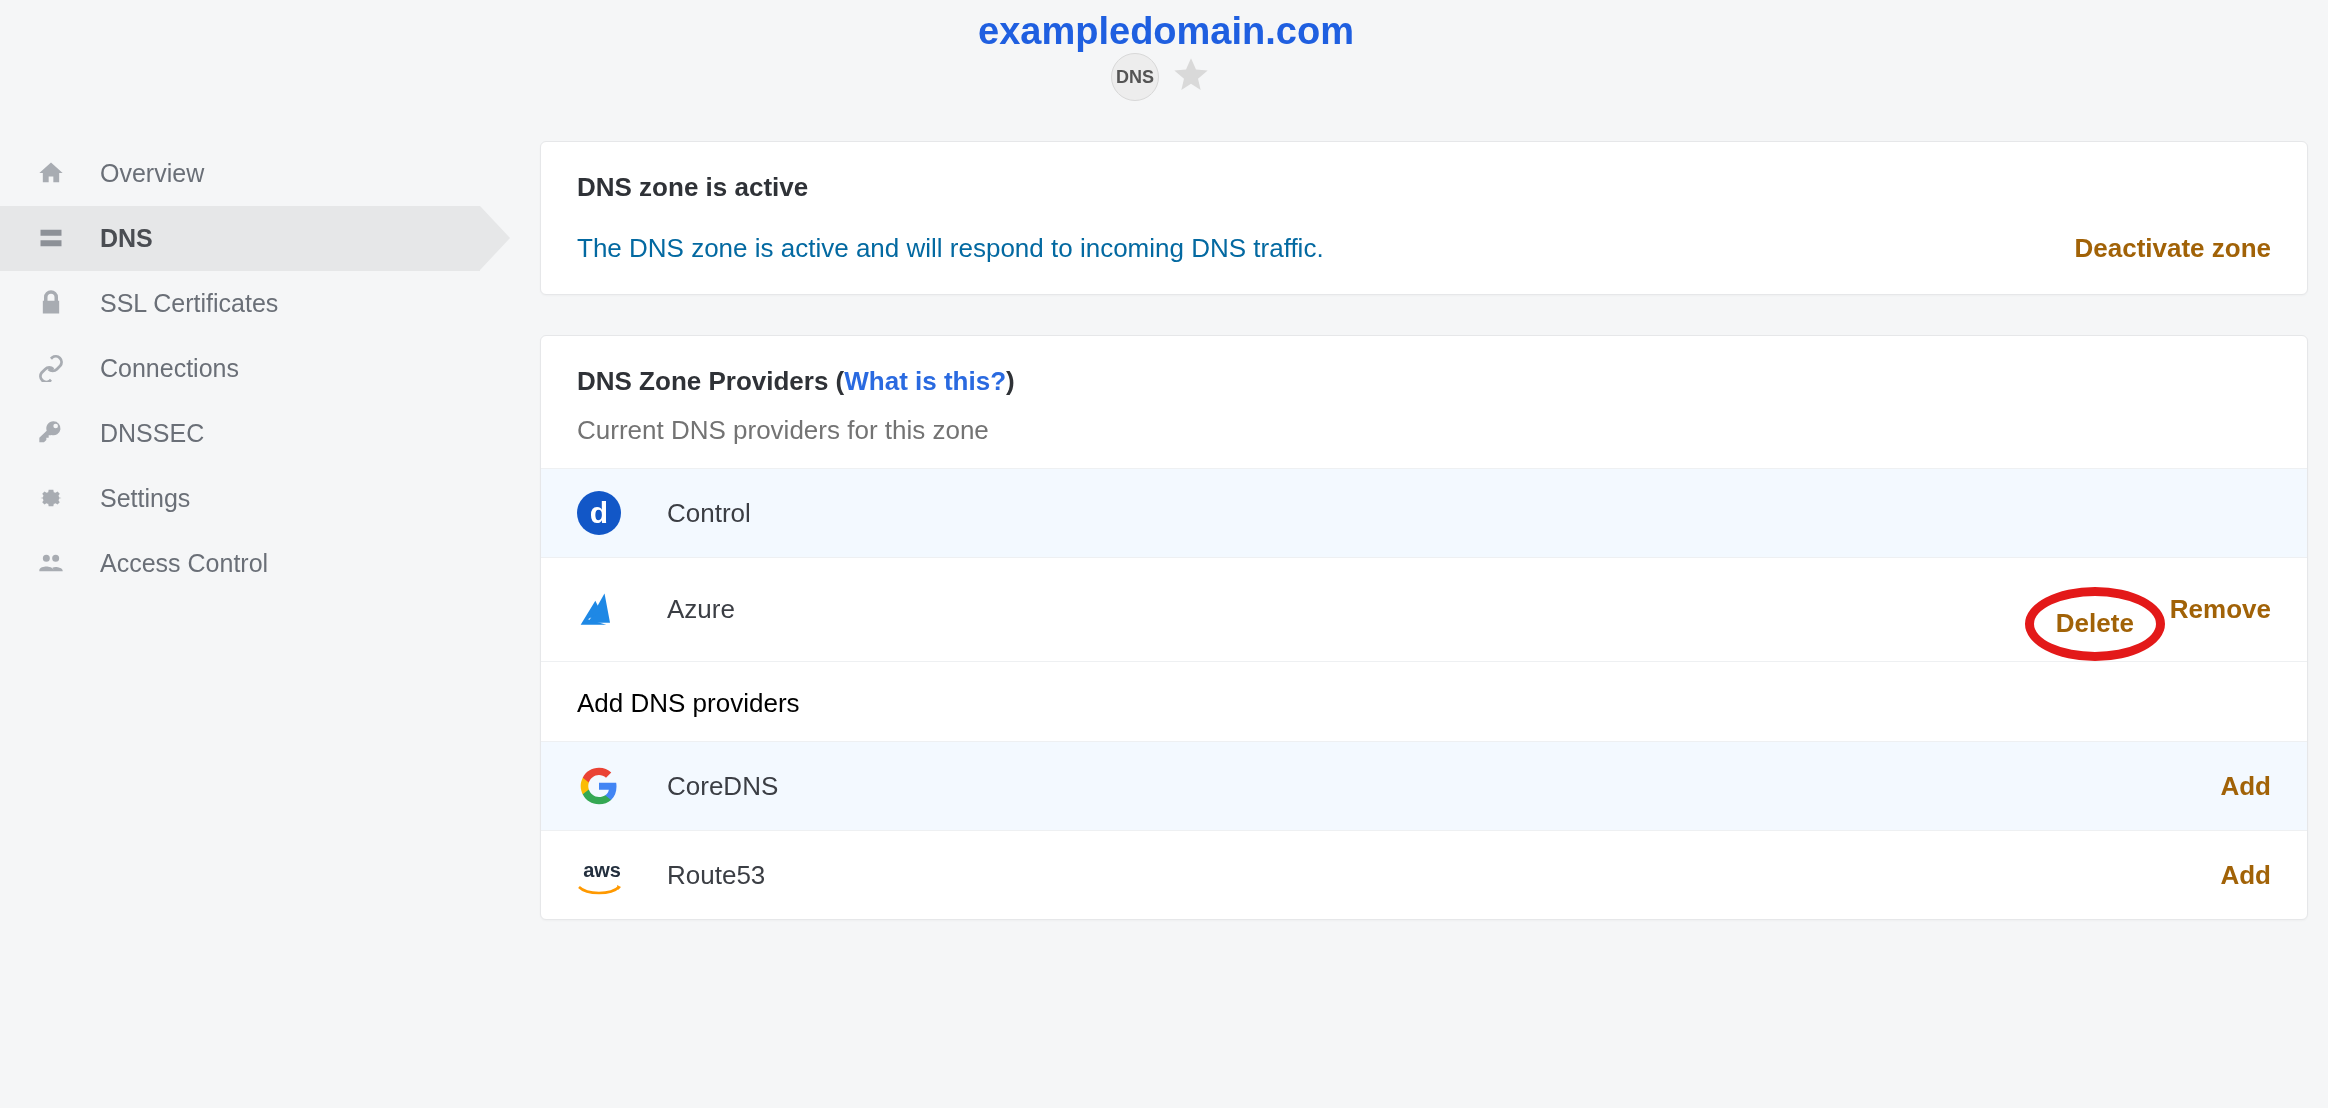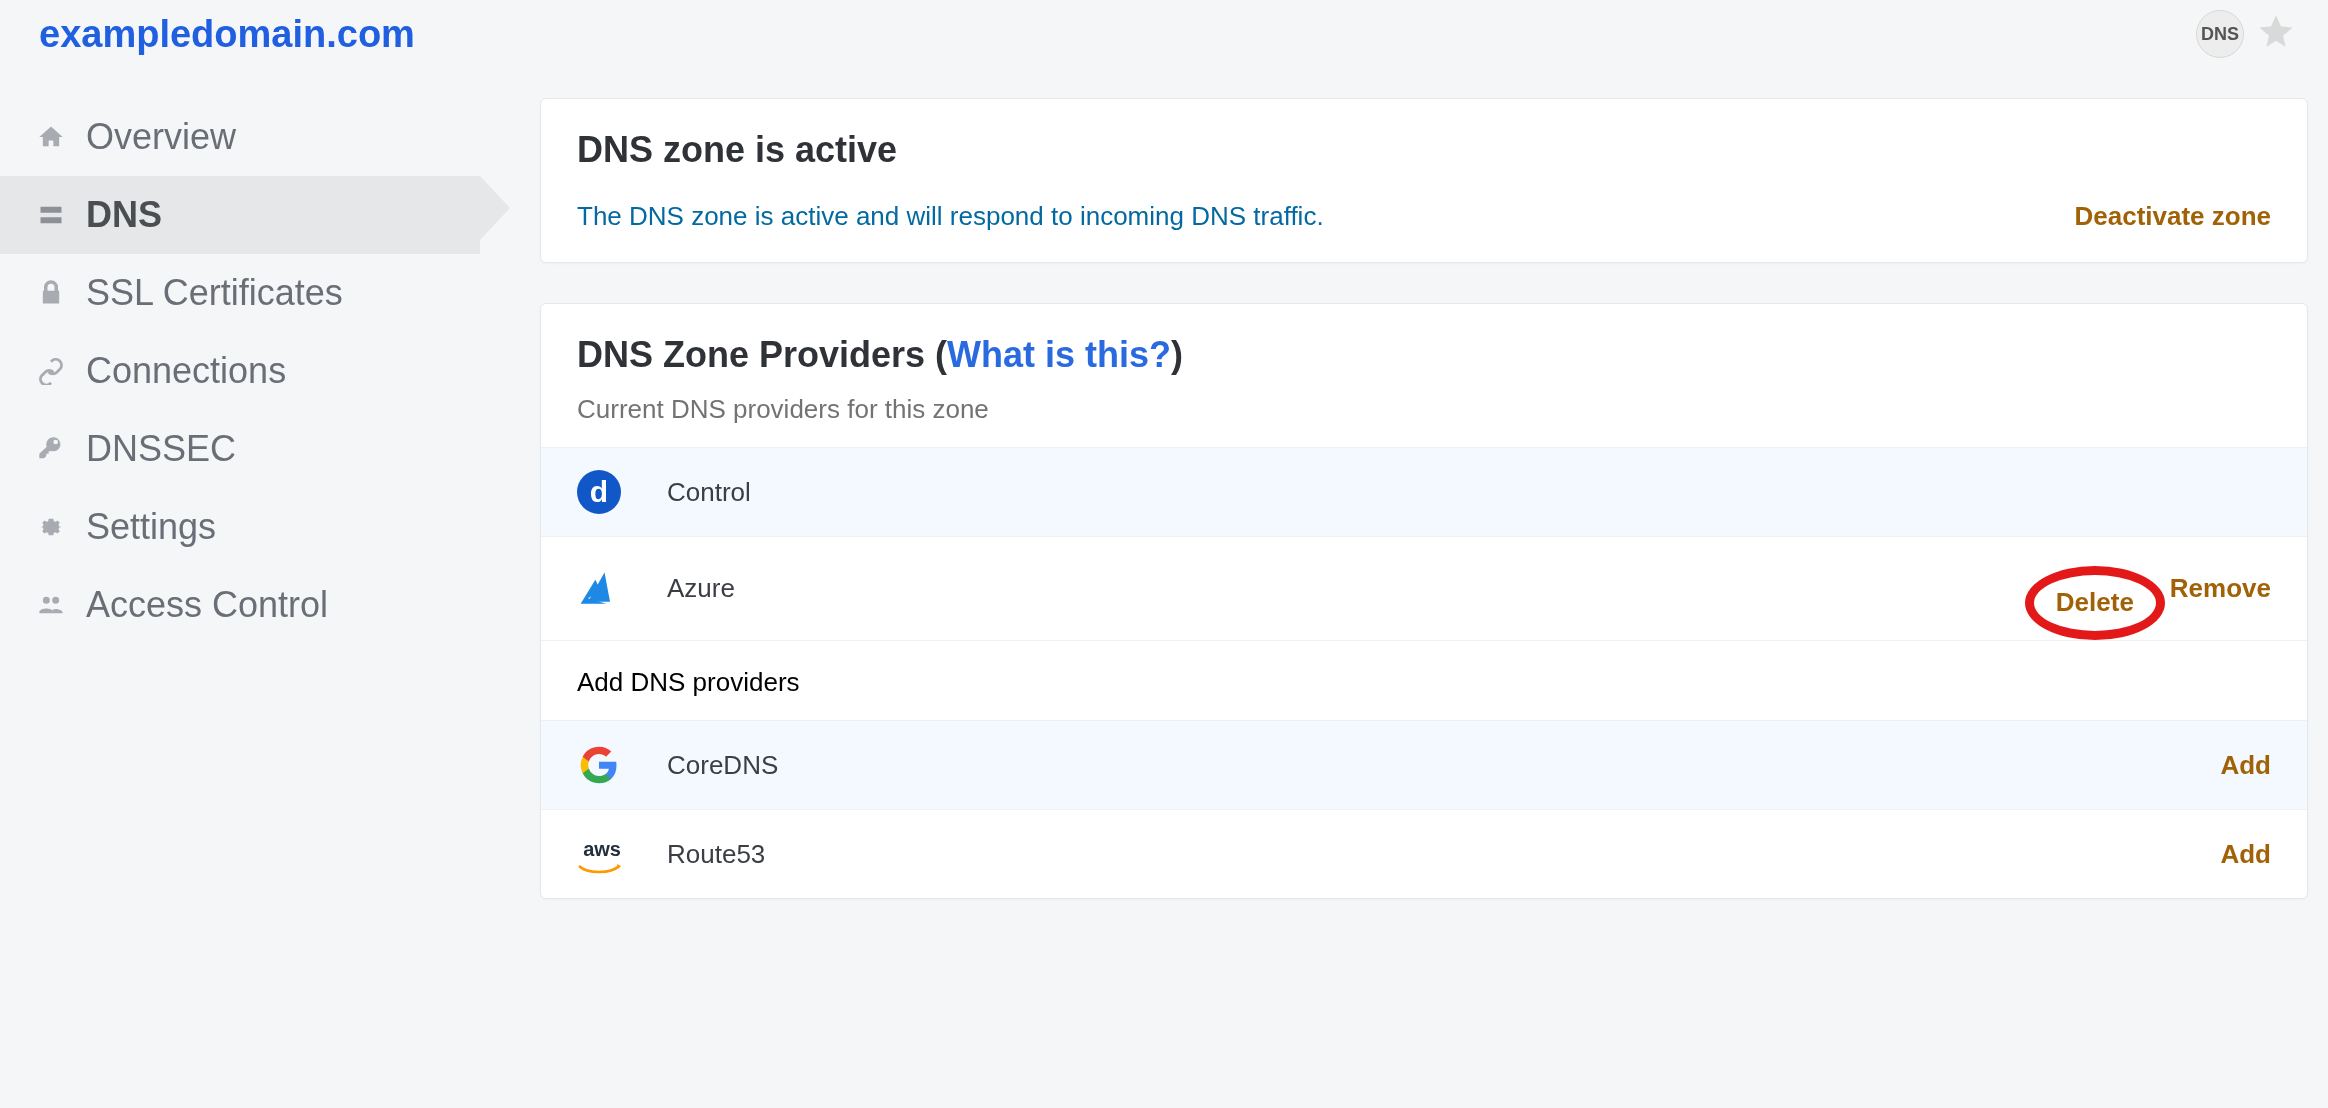--- a/index.html
+++ b/index.html
@@ -8,21 +8,22 @@
     background: #f5f6f7;
     color: #333;
     width: 2328px;
     height: 1108px;
     overflow: hidden;
   }
   .header {
     display: flex;
     align-items: center;
     justify-content: space-between;
-    padding: 10px 22px 10px 39px;
+    padding: 10px 22px 10px 26px;
+    flex-direction: column;
   }
   .domain-title {
     font-size: 38px;
     font-weight: 600;
     color: #1f5fe0;
   }
   .header-right {
     display: flex;
     align-items: center;
     gap: 12px;
@@ -46,24 +47,24 @@
   .layout {
     display: flex;
     align-items: flex-start;
   }
   .sidebar {
     width: 480px;
     padding-top: 30px;
   }
   .nav-item {
     display: flex;
-    align-items: center;
-    gap: 20px;
+    align-items: flex-start;
+    gap: 34px;
     padding: 18px 30px 18px 36px;
-    font-size: 36px;
+    font-size: 25px;
     color: #6a6f77;
     position: relative;
     cursor: pointer;
   }
   .nav-item .nav-icon {
     width: 30px;
     display: flex;
     justify-content: center;
   }
   .nav-item .nav-icon svg { width: 28px; height: 28px; fill: #a8acb2; }
@@ -92,21 +93,21 @@
     background: #fff;
     border: 1px solid #e6e7e9;
     border-radius: 6px;
     box-shadow: 0 1px 2px rgba(0,0,0,0.03);
     margin-bottom: 40px;
   }
   .card-header {
     padding: 30px 36px 10px 36px;
   }
   .card-title {
-    font-size: 36px;
+    font-size: 26px;
     font-weight: 700;
     color: #2f3237;
     display: flex;
     align-items: baseline;
     gap: 0;
   }
   .help-link { color: #2a6ae0; font-weight: 700; }
   .card-sub {
     padding: 20px 36px 30px 36px;
     display: flex;

